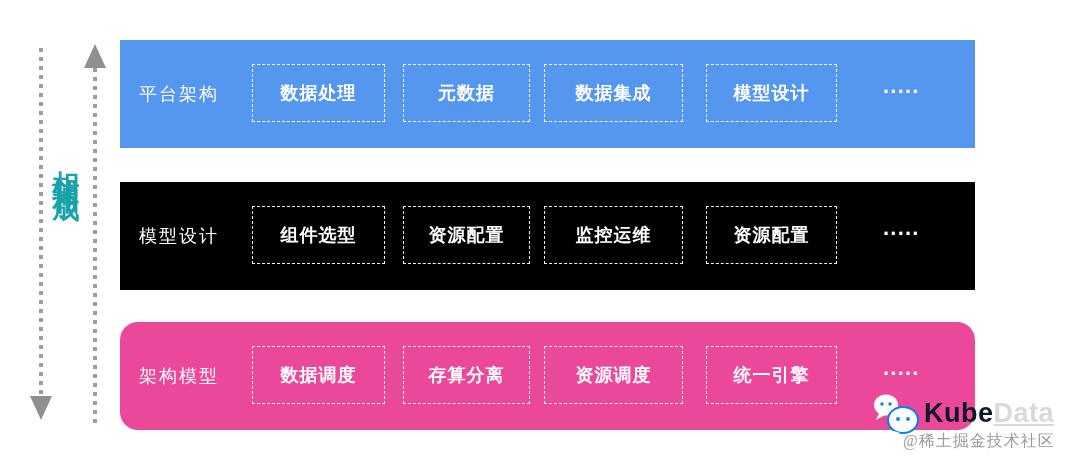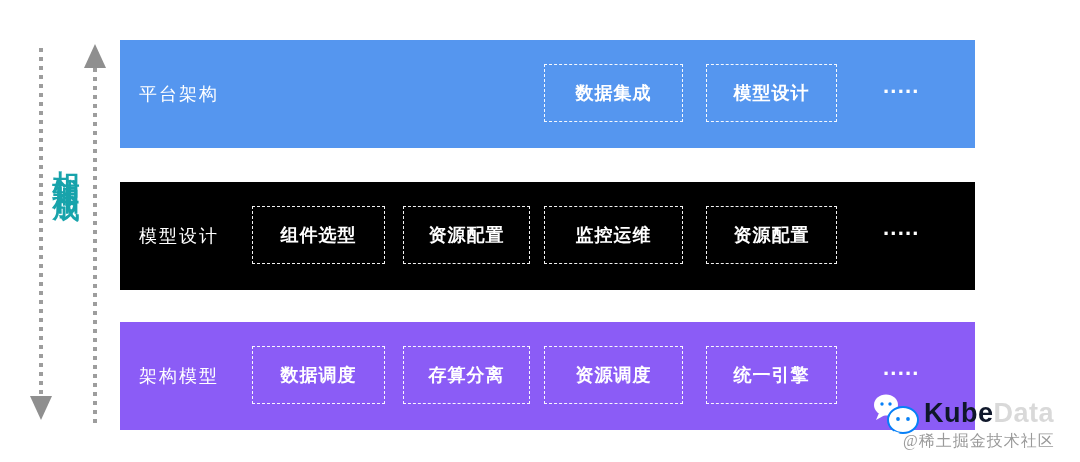--- a/index.html
+++ b/index.html
@@ -56,55 +56,57 @@
     color:#ffffff; font-size:22px; font-weight:700; letter-spacing:0px;
   }
 
   
   .wm-icon { position:absolute; left:872px; top:393px; width:50px; height:44px; }
   .wm-brand {
     position:absolute; left:924px; top:398px;
     font-size:27px; font-weight:600; letter-spacing:0.5px; white-space:nowrap;
   }
   .wm-brand .brand-primary { color:#0f172a;margin-top:12px; }
-  .wm-brand .brand-secondary { color:#d9d9d9; }
+  .wm-brand .brand-secondary { color:#d9d9d9;text-decoration:underline; }
   .wm-handle {
     position:absolute; left:903px; top:431px;
     font-family:"Liberation Serif","DejaVu Serif",serif;
     font-size:16px; color:#9a9a9a; letter-spacing:1px; white-space:nowrap;
   }
 </style>
 </head>
 <body>
 
 <div class="canvas">
 
   <div class="vline vline-left"></div>
   <div class="arrow-down"></div>
   <div class="arrow-up"></div>
   <div class="vline vline-right"></div>
   <div class="vertical-label" style="color: rgb(24, 163, 171);">相辅相成</div>
 
   <div class="bar bar-0" style="background-color: rgb(85, 150, 239);">
     <div class="bar-label">平台架构</div>
+    <div class="dbox dbox-1">数据处理</div>
+    <div class="dbox dbox-2">元数据</div>
     <div class="dbox dbox-3">数据集成</div>
     <div class="dbox dbox-4">模型设计</div>
     <div class="dots">·····</div>
   </div>
 
   <div class="bar bar-1" style="background-color: #000000;">
     <div class="bar-label">模型设计</div>
     <div class="dbox dbox-1">组件选型</div>
     <div class="dbox dbox-2">资源配置</div>
     <div class="dbox dbox-3">监控运维</div>
     <div class="dbox dbox-4">资源配置</div>
     <div class="dots">·····</div>
   </div>
 
-  <div class="bar bar-2" style="background-color: #8b5cf6;">
+  <div class="bar bar-2" style="background-color: #ec4899; border-radius: 18px;">
     <div class="bar-label">架构模型</div>
     <div class="dbox dbox-1">数据调度</div>
     <div class="dbox dbox-2">存算分离</div>
     <div class="dbox dbox-3">资源调度</div>
     <div class="dbox dbox-4">统一引擎</div>
     <div class="dots">·····</div>
   </div>
 
   <svg class="wm-icon" viewBox="0 0 50 44">
     <ellipse cx="14" cy="12" rx="12" ry="10.5" fill="#ffffff"></ellipse>

